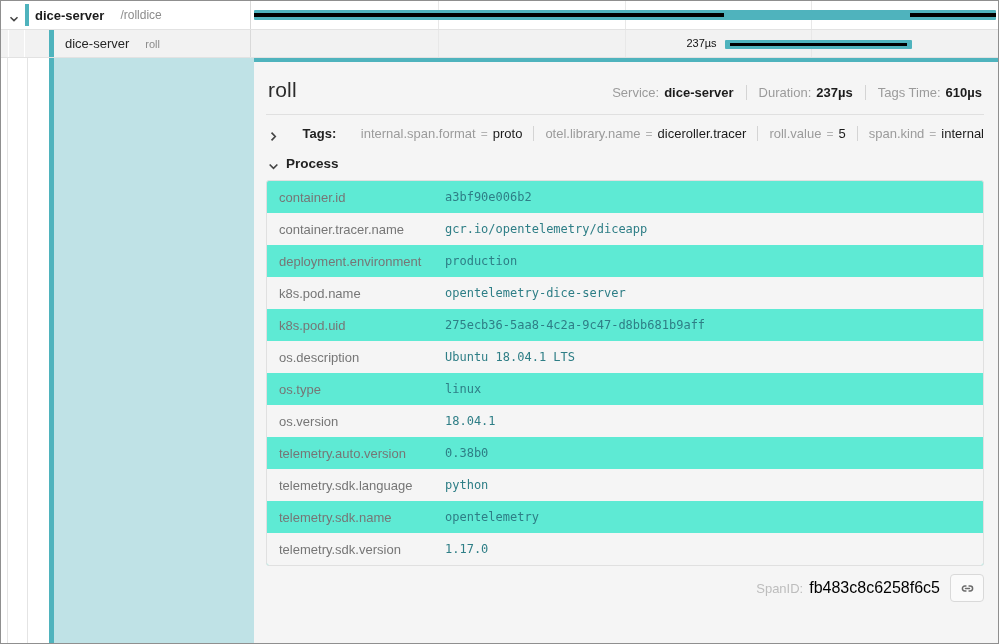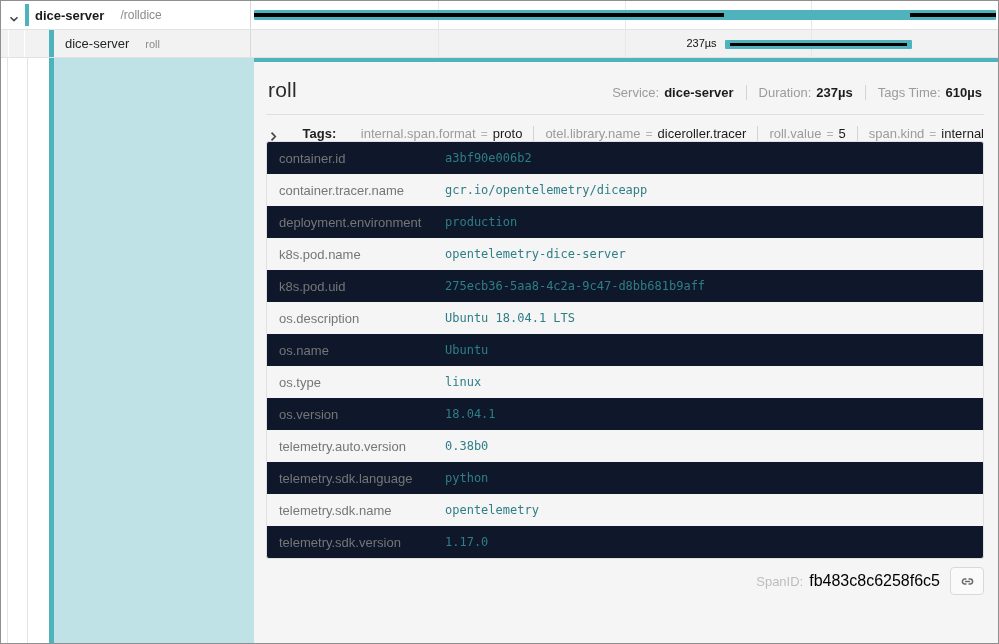--- a/index.html
+++ b/index.html
@@ -92,21 +92,22 @@
   .tag-item { display: flex; align-items: baseline; font-size: 13px; white-space: nowrap; }
   .tag-item + .tag-item { border-left: 1px solid #d4d4d4; margin-left: 11px; padding-left: 11px; }
   .tag-key { color: #9b9b9b; }
   .tag-eq { color: #b3b3b3; margin: 0 5px; font-size: 12px; }
   .tag-val { color: #1c1c1c; }
 
   .process-row { display: flex; align-items: center; margin-top: 15px; padding-left: 2px; }
   .process-row .section-label { font-size: 13.5px; }
 
   .kv-table {
-    background: #0f172a;
+    margin-top: 9px;
+    background: #5eead4;
     border: 1px solid #e0e0e0;
     border-radius: 3px;
     overflow: hidden;
   }
   .kv-row { display: flex; align-items: center; padding: 8px 12px; height: 32px; }
   .kv-row:nth-child(even) { background: #f5f5f5; }
   .kv-key { width: 166px; flex: 0 0 166px; font-size: 13px; color: #767676; }
   .kv-val {
     font-family: "DejaVu Sans Mono", monospace;
     font-size: 12px; color: #2e7e86;
@@ -230,20 +231,28 @@
               <span class="tag-val">5</span>
             </span>
             <span class="tag-item">
               <span class="tag-key">span.kind</span>
               <span class="tag-eq">=</span>
               <span class="tag-val">internal</span>
             </span>
           </span>
       </div>
 
+      <div class="process-row">
+        <span class="section-chev">
+          <svg viewBox="0 0 10 10" width="11" height="11">
+              <polyline points="1.5,3.2 5,6.6 8.5,3.2" fill="none" stroke="#444" stroke-width="1.5"></polyline>
+            </svg>
+        </span>
+        <span class="section-label">Process</span>
+      </div>
 
       <div class="kv-table" id="kv-table">
           <div class="kv-row">
             <span class="kv-key">container.id</span>
             <span class="kv-val">a3bf90e006b2</span>
           </div>
           <div class="kv-row">
             <span class="kv-key">container.tracer.name</span>
             <span class="kv-val">gcr.io/opentelemetry/diceapp</span>
           </div>
@@ -255,24 +264,20 @@
             <span class="kv-key">k8s.pod.name</span>
             <span class="kv-val">opentelemetry-dice-server</span>
           </div>
           <div class="kv-row">
             <span class="kv-key">k8s.pod.uid</span>
             <span class="kv-val">275ecb36-5aa8-4c2a-9c47-d8bb681b9aff</span>
           </div>
           <div class="kv-row">
             <span class="kv-key">os.description</span>
             <span class="kv-val">Ubuntu 18.04.1 LTS</span>
-          </div>
-          <div class="kv-row">
-            <span class="kv-key">os.name</span>
-            <span class="kv-val">Ubuntu</span>
           </div>
           <div class="kv-row">
             <span class="kv-key">os.type</span>
             <span class="kv-val">linux</span>
           </div>
           <div class="kv-row">
             <span class="kv-key">os.version</span>
             <span class="kv-val">18.04.1</span>
           </div>
           <div class="kv-row">

